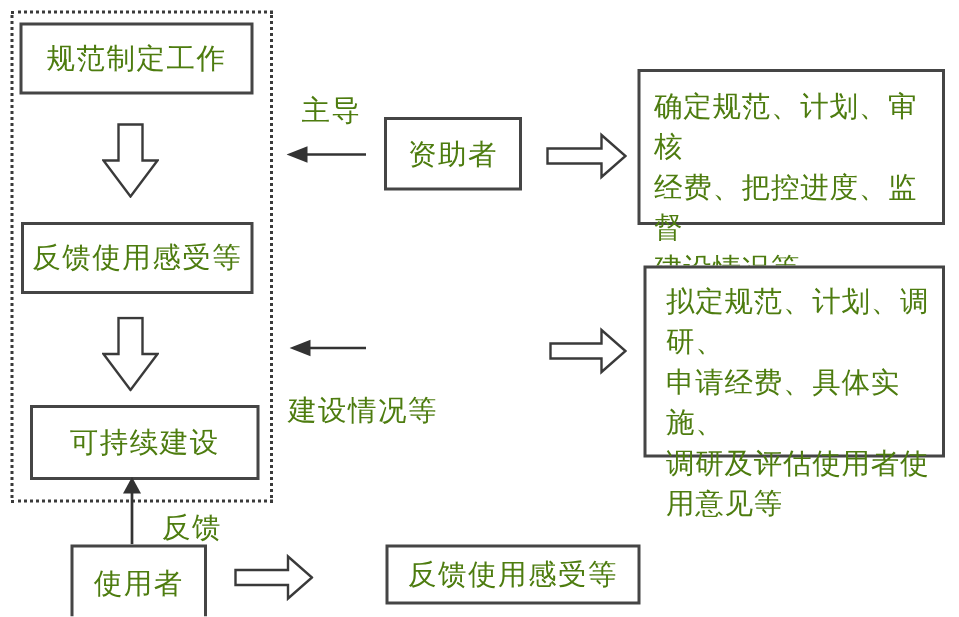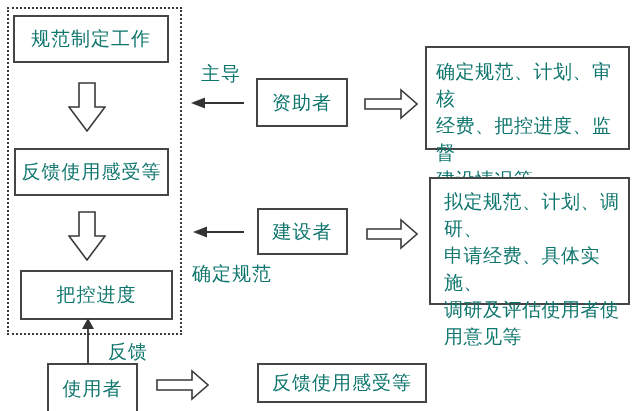--- a/index.html
+++ b/index.html
@@ -3,21 +3,21 @@
 <meta charset="utf-8">
 <style>
   html,body{margin:0;padding:0;background:#ffffff;}
   *{box-sizing:border-box;}
   .canvas{
     position:relative;
     width:639px;height:411px;
     background:#ffffff;
     overflow:hidden;
     font-family:"Liberation Sans",sans-serif;
-    color:#0f766e;
+    color:#4d7c0f;
   }
   .dashed-frame{
     position:absolute;
     border:2px dotted #3a3a3a;
     background:transparent;
   }
   .box{
     position:absolute;
     border:2px solid #454545;
     background:#ffffff;
@@ -58,21 +58,21 @@
   <svg class="arrow" style="left:68px;top:82px;" width="38" height="50" viewBox="0 0 38 50">
     <polygon points="11,1 27,1 27,25 37,25 19,49 1,25 11,25" fill="#ffffff" stroke="#3a3a3a" stroke-width="1.6"></polygon>
   </svg>
 
   <div class="box" style="left:14px;top:148px;width:155px;height:48px;">反馈使用感受等</div>
 
   <svg class="arrow" style="left:68px;top:211px;" width="38" height="50" viewBox="0 0 38 50">
     <polygon points="11,1 27,1 27,25 37,25 19,49 1,25 11,25" fill="#ffffff" stroke="#3a3a3a" stroke-width="1.6"></polygon>
   </svg>
 
-  <div class="box" style="left:20px;top:270px;width:153px;height:50px;">把控进度</div>
+  <div class="box" style="left:20px;top:270px;width:153px;height:50px;">可持续建设</div>
 
   <div class="float-label" style="left:201px;top:61px;">主导</div>
 
   <svg class="arrow" style="left:191px;top:96px;" width="54" height="14" viewBox="0 0 54 14">
     <line x1="53" y1="7" x2="13" y2="7" stroke="#333333" stroke-width="1.8"></line>
     <polygon points="14,1.5 14,12.5 0,7" fill="#333333"></polygon>
   </svg>
 
   <div class="box" style="left:256px;top:78px;width:92px;height:49px;text-align:center;">资助者</div>
 
@@ -82,23 +82,22 @@
 
   <div class="duty-box" style="left:425px;top:46px;width:205px;height:104px;padding:10px 6px 8px 9px;">确定规范、计划、审核
 经费、把控进度、监督
 建设情况等</div>
 
   <svg class="arrow" style="left:193px;top:225px;" width="52" height="14" viewBox="0 0 52 14">
     <line x1="51" y1="7" x2="13" y2="7" stroke="#333333" stroke-width="1.8"></line>
     <polygon points="14,1.5 14,12.5 0,7" fill="#333333"></polygon>
   </svg>
 
-  <div class="box" style="left:257px;top:208px;width:91px;height:47px;">建设者</div>
 
-  <div class="float-label" style="left:192px;top:261px;">确定规范</div>
+  <div class="float-label" style="left:192px;top:261px;">建设情况等</div>
 
   <svg class="arrow" style="left:366px;top:218px;" width="52" height="32" viewBox="0 0 52 32">
     <polygon points="1,11 35,11 35,2 51,16 35,30 35,21 1,21" fill="#ffffff" stroke="#3a3a3a" stroke-width="1.6"></polygon>
   </svg>
 
   <div class="duty-box" style="left:429px;top:177px;width:201px;height:128px;padding:9px 2px 6px 13px;">拟定规范、计划、调研、
 申请经费、具体实施、
 调研及评估使用者使
 用意见等</div>
 

